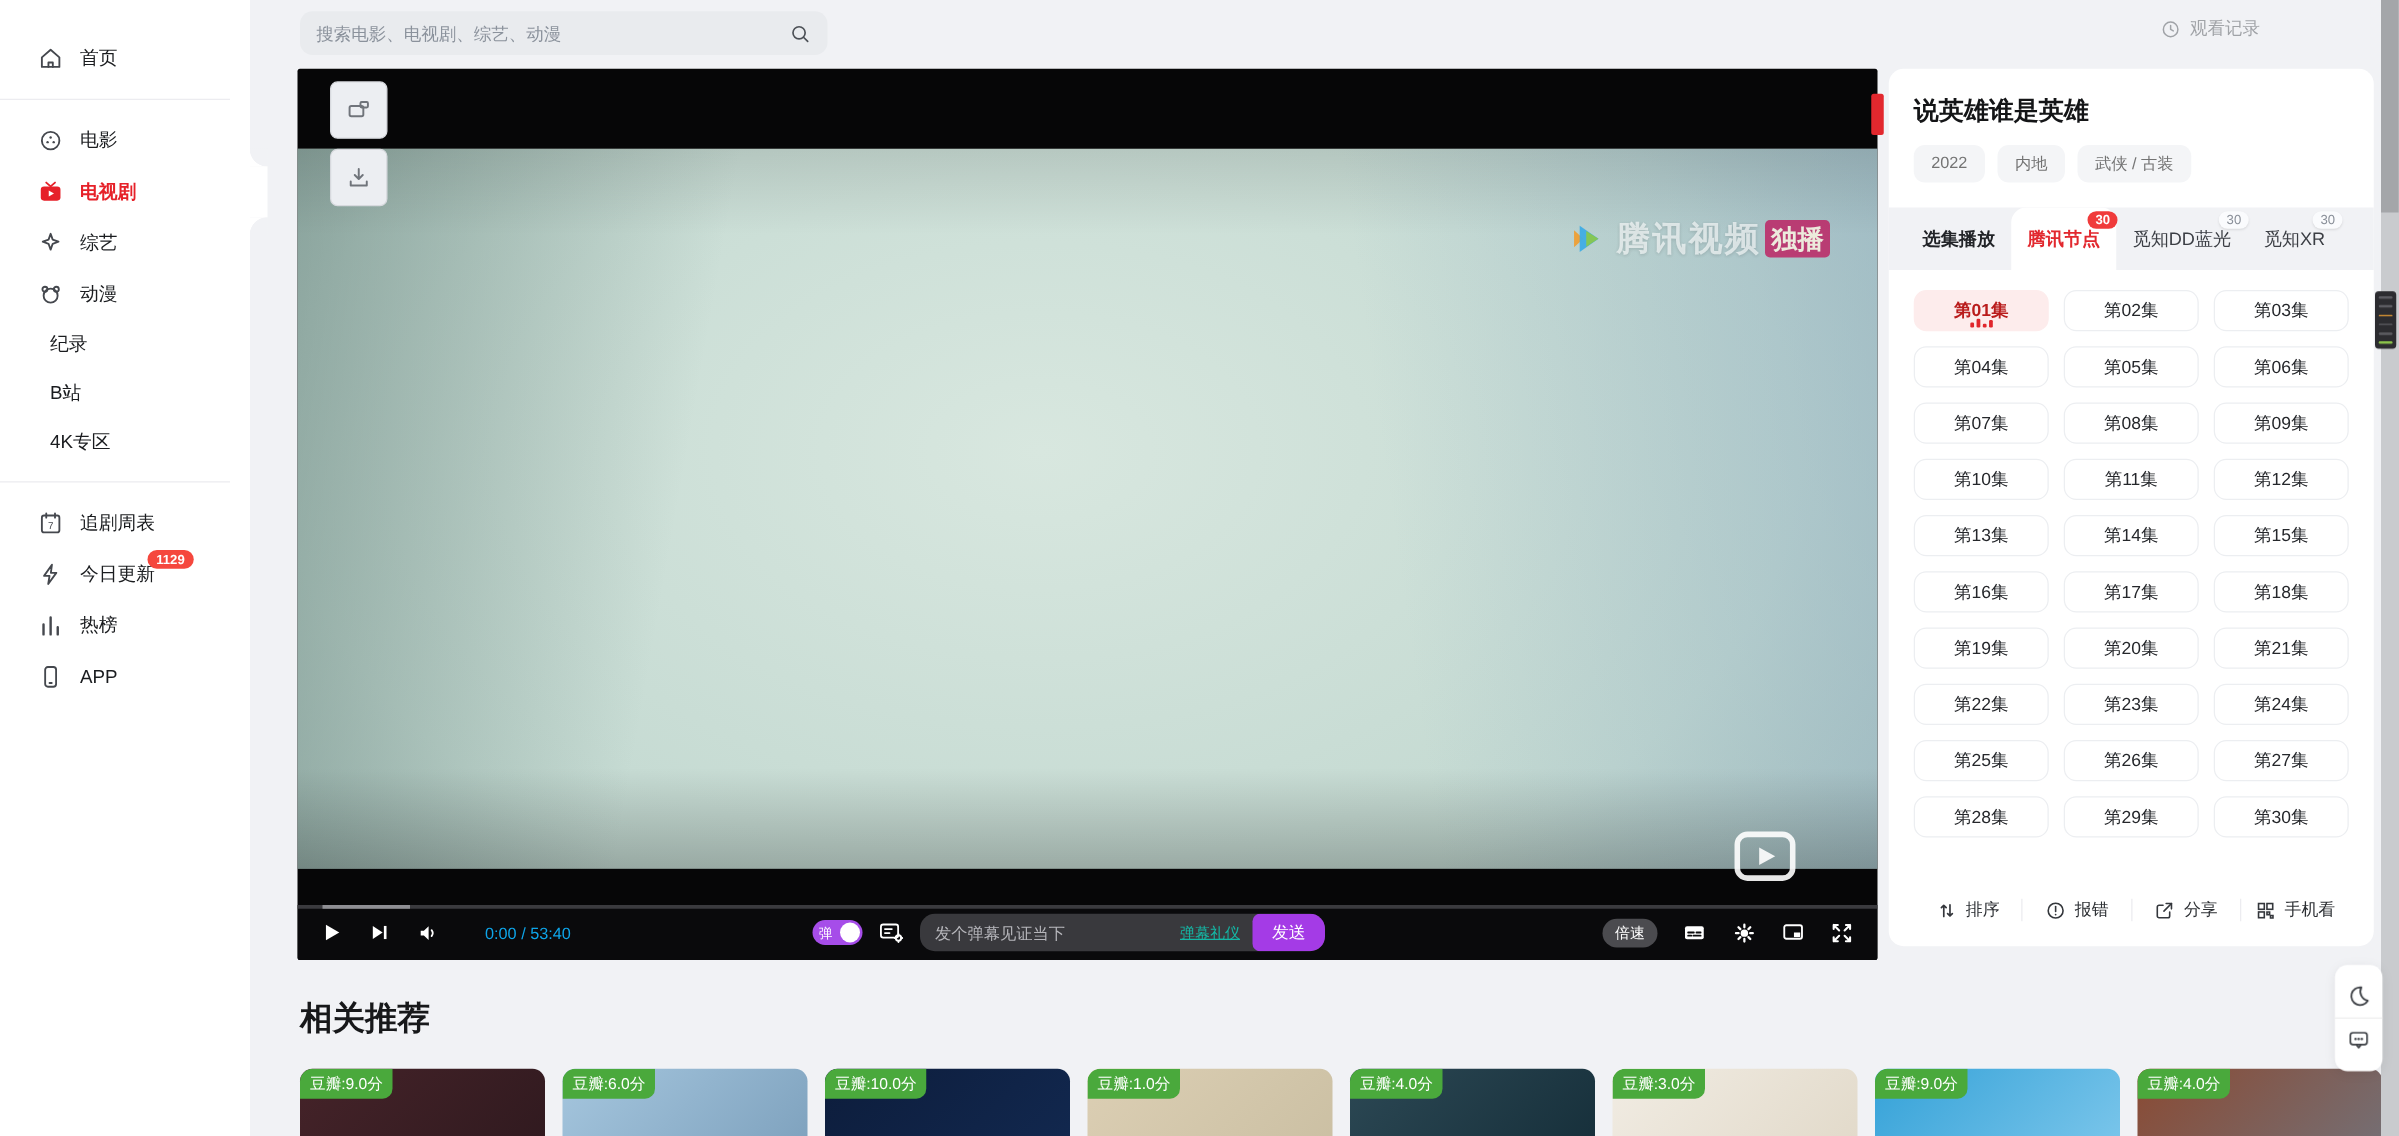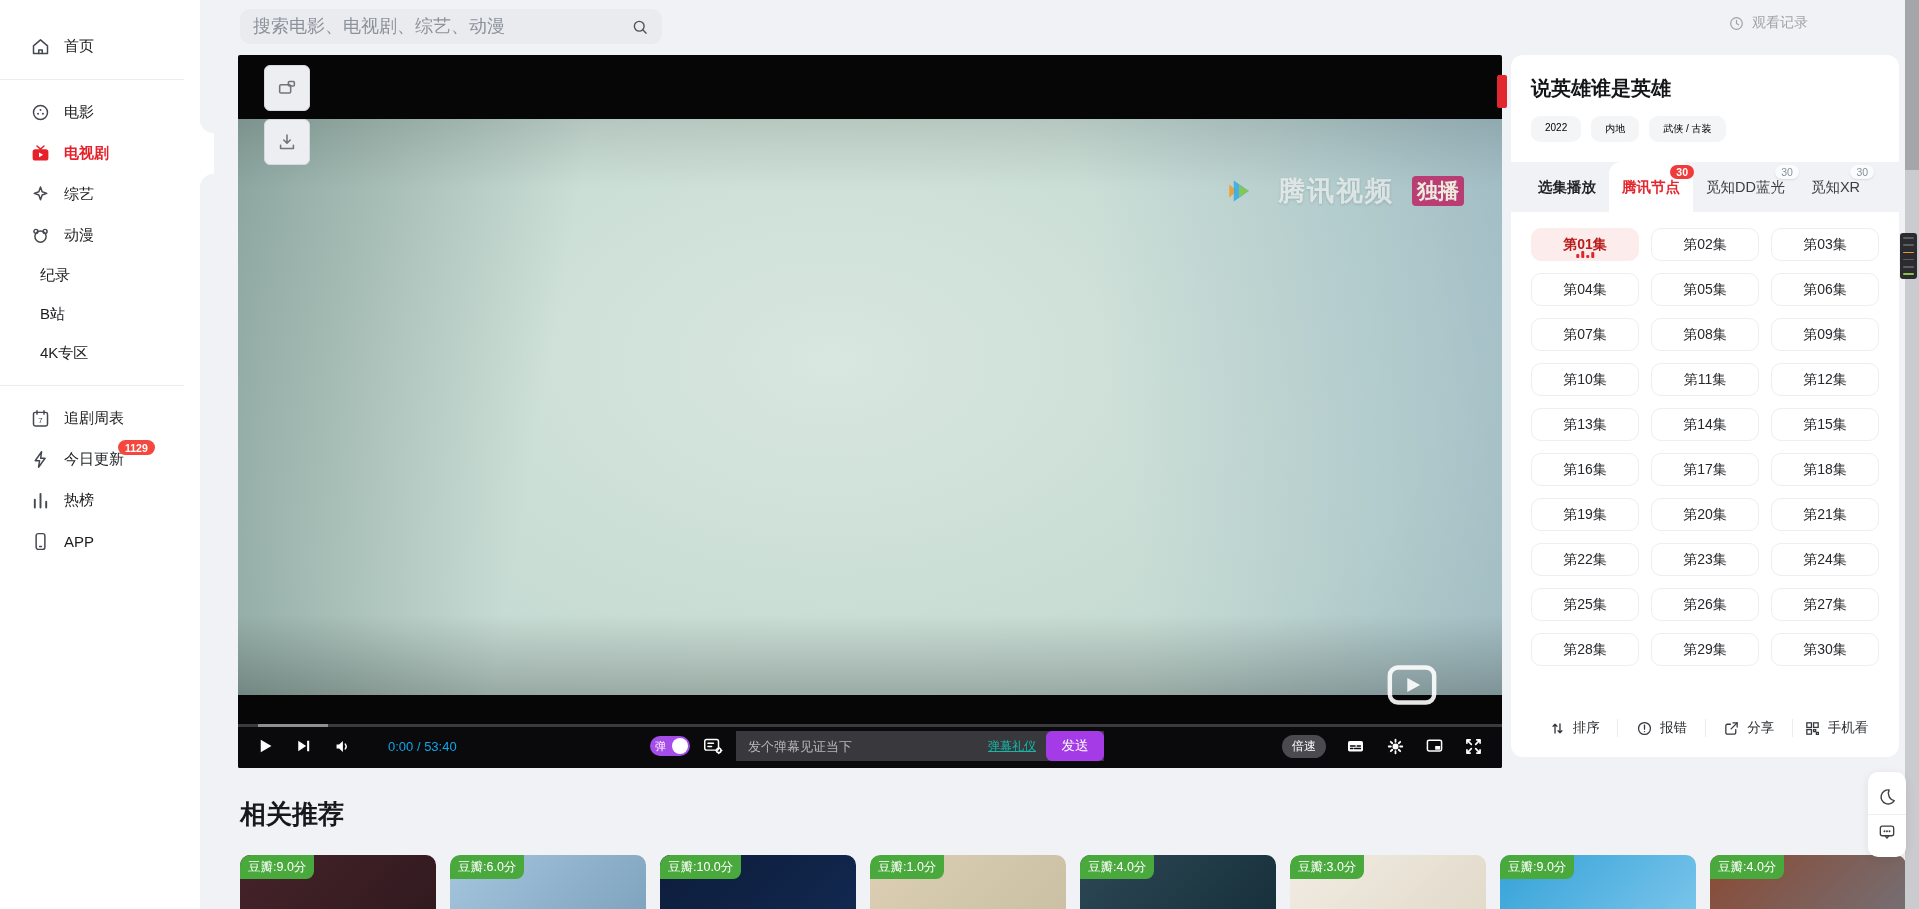--- a/index.html
+++ b/index.html
@@ -24,68 +24,68 @@
   .side-item.active .bump { position:absolute; left:200px; top:0; bottom:0; width:14px; background:#fff; }
   .side-item.active .bump::before { content:""; position:absolute; left:0; top:-14px; width:14px; height:14px;
      background:radial-gradient(circle at 100% 0, #f1f2f5 14px, #fff 14.5px); }
   .side-item.active .bump::after { content:""; position:absolute; left:0; bottom:-14px; width:14px; height:14px;
      background:radial-gradient(circle at 100% 100%, #f1f2f5 14px, #fff 14.5px); }
 
   
   .main { position:absolute; left:200px; top:0; right:0; bottom:0; }
 
   .search { position:absolute; left:40px; top:9px; width:422px; height:35px; background:#e9ebee; border-radius:10px; display:flex; align-items:center; padding:0 13px; }
-  .search input { flex:1; border:none; background:transparent; outline:none; font-size:18px; color:#b91c1c; font-family:inherit; }
+  .search input { flex:1; border:none; background:transparent; outline:none; font-size:14px; color:#b91c1c; font-family:inherit; }
   .search input::placeholder { color:#8b929c; }
   .search .s-icon { color:#4c5056; }
 
   .history { position:absolute; left:1528px; top:14px; display:flex; align-items:center; gap:7px; color:#5f6368; font-size:14px; opacity:.55; cursor:pointer; }
 
   
   .player { position:absolute; left:38px; top:55px; width:1264px; height:713px; background:#060607; border-radius:2px; overflow:hidden; }
   .video-frame { position:absolute; left:0; right:0; top:64px; bottom:73px;
     background:
       linear-gradient(180deg, rgba(0,0,0,.10), rgba(0,0,0,0) 12%, rgba(0,0,0,0) 86%, rgba(0,0,0,.22)),
       linear-gradient(100deg, rgba(96,124,118,.55) 0%, rgba(0,0,0,0) 26%),
       linear-gradient(262deg, rgba(138,170,192,.5) 0%, rgba(0,0,0,0) 32%),
       radial-gradient(100% 140% at 47% 42%, #d8e7df 0%, #c3d9d1 48%, #a6bfba 78%, #8ba6a2 100%);
   }
   .pfloat { position:absolute; left:26px; width:46px; height:46px; background:#eceef2; border:1px solid #d7d9de; border-radius:6px; display:grid; place-items:center; color:#70747b; cursor:pointer; z-index:3; }
   .pfloat.b1 { top:10px; } .pfloat.b2 { top:64px; }
 
-  .watermark { position:absolute; right:38px; top:118px; display:flex; align-items:center; gap:18px; opacity:.85; }
+  .watermark { position:absolute; right:38px; top:118px; display:flex; align-items:center; gap:3px; opacity:.85; }
   .watermark .wm-text { color:rgba(255,255,255,.72); font-size:27px; font-weight:700; letter-spacing:2px; text-shadow:0 1px 3px rgba(0,0,0,.18); }
   .watermark .wm-badge { background:#be185d; color:#fff6e3; font-size:21px; font-weight:700; padding:1px 5px; border-radius:4px; opacity:.92; }
 
   .tvplay { position:absolute; right:62px; bottom:58px; width:56px; height:50px; color:#fff; opacity:.9; cursor:pointer; }
 
   .controls { position:absolute; left:0; right:0; bottom:0; height:44px; background:#0a0a0c; display:flex; align-items:center; padding:0 18px; }
   .progress { position:absolute; left:0; top:0; right:0; height:3px; background:#3a3a3e; }
   .progress .buffer { position:absolute; left:20px; width:70px; height:3px; background:#8e8e93; }
   .cl-group { display:flex; align-items:center; gap:19px; color:#fff; }
   .time { color:#0ea5e9; font-size:13px; margin-left:16px; white-space:nowrap; }
   .mid-group { position:absolute; left:412px; display:flex; align-items:center; gap:11px; }
   .danmu-toggle { width:40px; height:20px; background:#a64de9; border-radius:11px; position:relative; display:flex; align-items:center; cursor:pointer; }
   .danmu-toggle .dt-label { color:#fff; font-size:11px; margin-left:5px; }
   .danmu-toggle .knob { position:absolute; right:2px; width:16px; height:16px; background:#fff; border-radius:50%; }
   .danmu-set { color:#fff; cursor:pointer; }
-  .danmu-box { width:368px; height:30px; background:#39393d; border-radius:0; display:flex; align-items:center; padding-left:12px; overflow:hidden; }
+  .danmu-box { width:324px; height:30px; background:#39393d; border-radius:12px; display:flex; align-items:center; padding-left:12px; overflow:hidden; }
   .danmu-box input { flex:1; background:transparent; border:none; outline:none; font-size:13px; color:#ddd; font-family:inherit; }
   .danmu-box input::placeholder { color:#b6b6bb; }
   .etiquette { color:#14b8a6; font-size:12px; text-decoration:underline; margin:0 10px 0 16px; white-space:nowrap; cursor:pointer; }
   .send-btn { width:58px; height:30px; background:#a43be6; border:none; color:#fff; font-size:13.5px; border-radius:6px; cursor:pointer; font-family:inherit; }
   .right-group { position:absolute; right:18px; display:flex; align-items:center; gap:17px; color:#fff; }
   .speed { background:#4b4b4f; color:#fff; font-size:12px; padding:3px 10px; border-radius:12px; cursor:pointer; }
 
   
   .panel { position:absolute; left:1311px; top:55px; width:388px; height:702px; background:#fff; border-radius:12px; padding:20px 20px 14px; display:flex; flex-direction:column; }
   .panel::before { content:""; position:absolute; left:-14px; top:20px; width:10px; height:33px; background:#e2282e; border-radius:2px; }
   .p-title { font-size:20px; font-weight:700; color:#141517; }
   .p-tags { display:flex; gap:10px; margin-top:14px; }
-  .tag { background:#f4f5f7; border-radius:9px; padding:6px 14px; font-size:10px; color:#000000; }
+  .tag { background:#f4f5f7; border-radius:9px; padding:6px 14px; font-size:13px; color:#737373; }
   .tabs { background:#f1f2f5; margin:20px -20px 0; padding-left:14px; display:flex; align-items:stretch; height:50px; overflow:hidden; white-space:nowrap; }
   .tab { position:relative; padding:0 13px; font-size:14.5px; color:#3b3e44; display:flex; align-items:center; cursor:pointer; flex:0 0 auto; }
   .tab:first-child { font-weight:700; color:#222428; }
   .tab.active { background:#fff; border-radius:12px 12px 0 0; color:#e2282e; font-weight:700; }
   .tab-badge { position:absolute; top:3px; right:-1px; font-size:10.5px; padding:1px 6px; border-radius:8px; background:#fafbfd; color:#8a9099; box-shadow:0 1px 2px rgba(0,0,0,.10); }
   .tab.active .tab-badge { background:#f03b3b; color:#fff; box-shadow:none; }
   .eps { margin-top:16px; display:grid; grid-template-columns:repeat(3,1fr); gap:12px 12px; }
   .ep { position:relative; height:33px; border:1px solid #eceef1; border-radius:10px; background:#fff; font-size:14px; color:#25272b; display:flex; align-items:center; justify-content:center; cursor:pointer; font-family:inherit; }
   .ep.active { background:#fdecec; border-color:#fdecec; color:#b91c1c; font-weight:700; }
   .ep .bars { display:none; }

